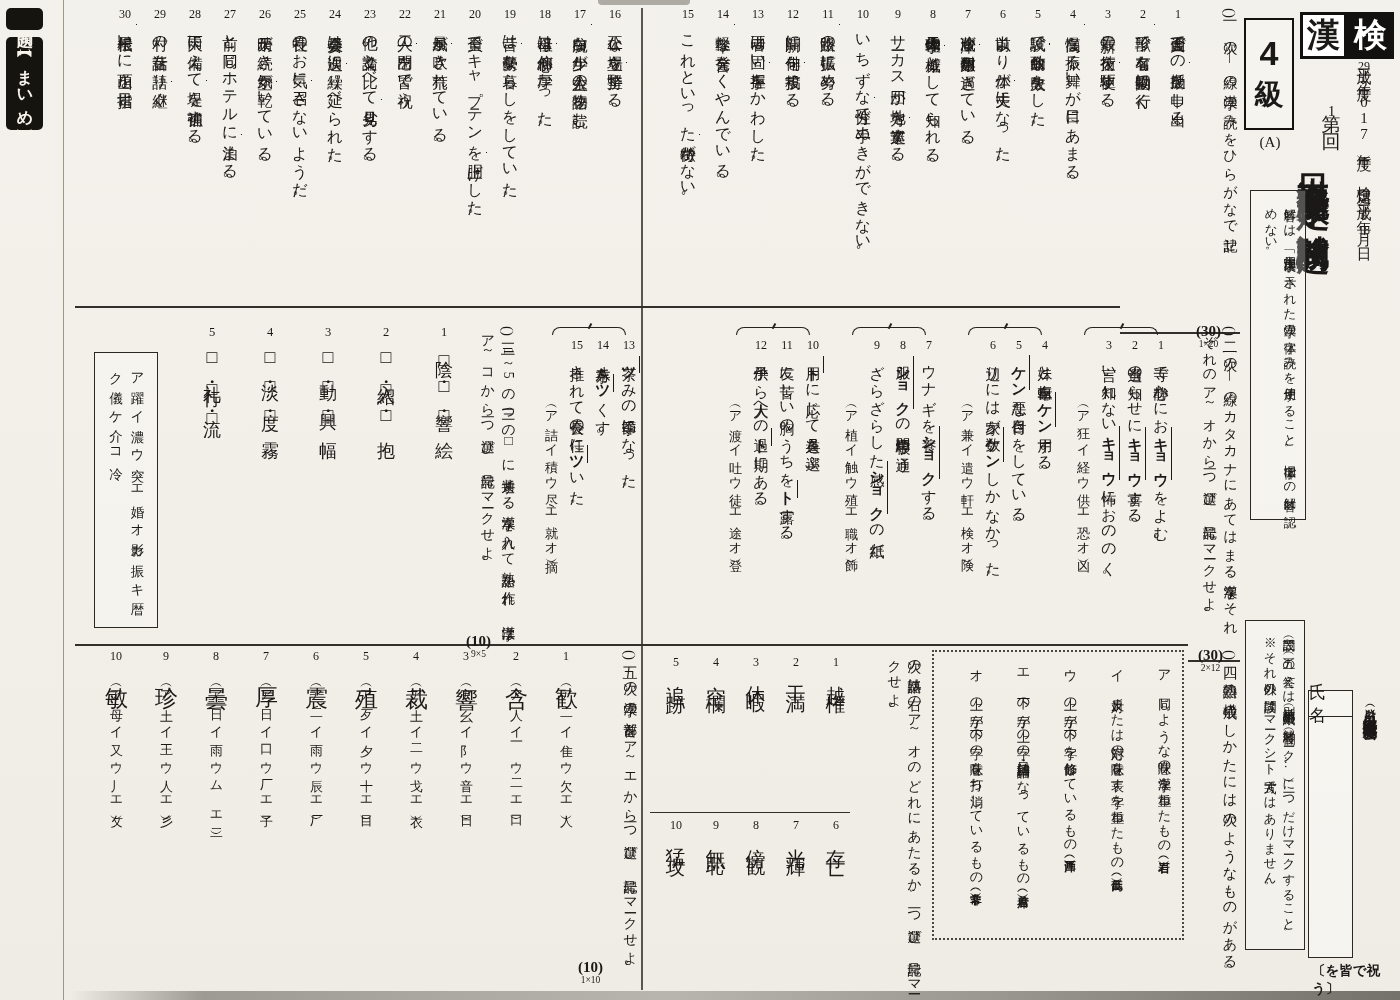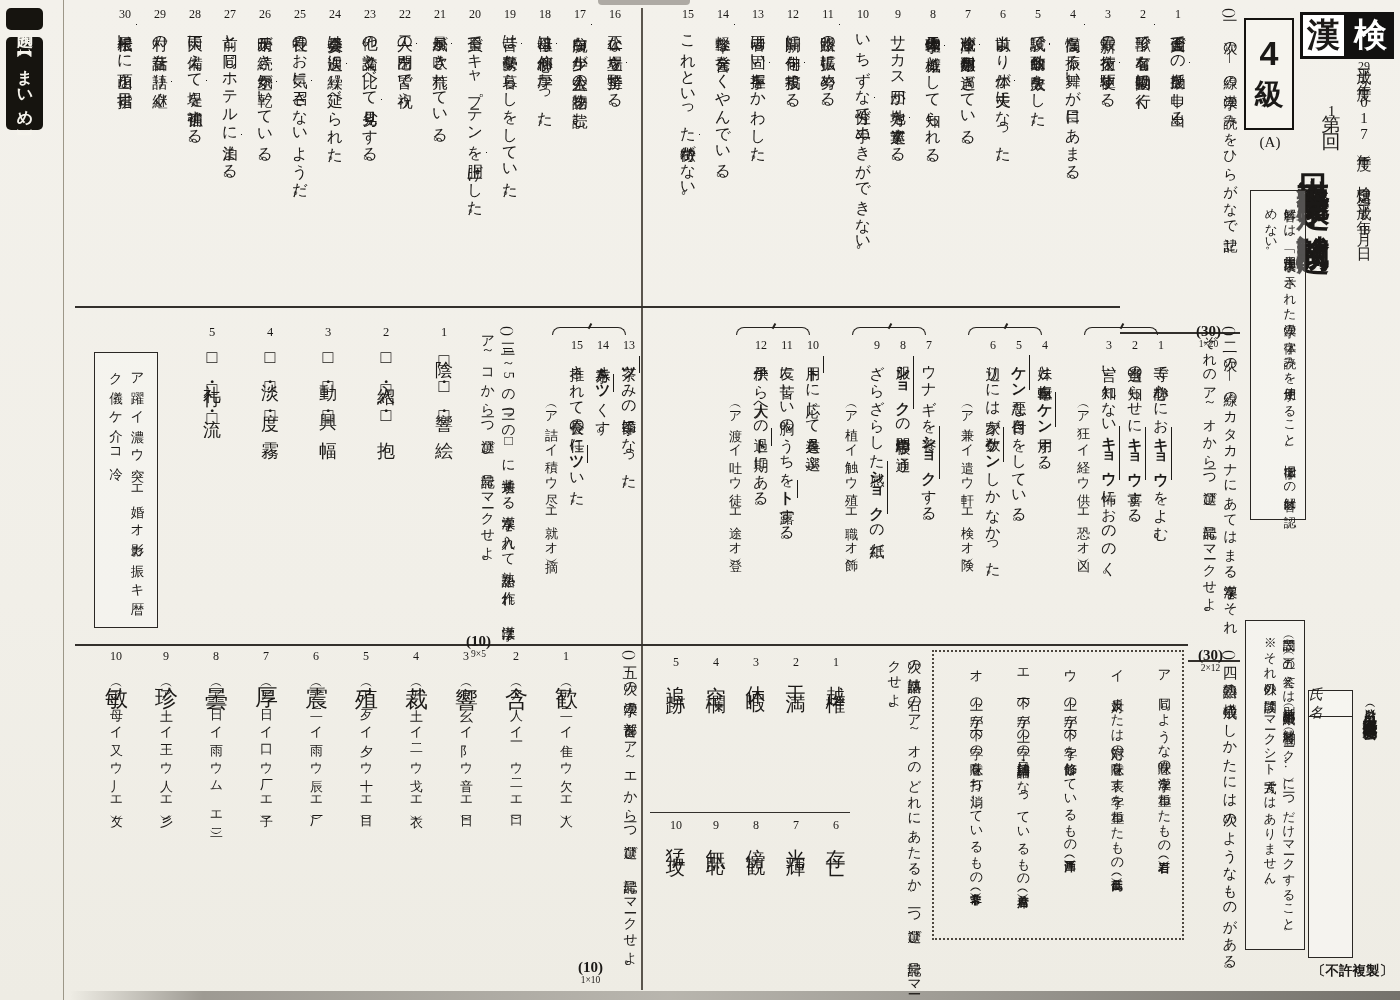--- a/index.html
+++ b/index.html
@@ -35,21 +35,21 @@
 .gkyu { font-size:29px; font-weight:bold; }
 .gsub { position:absolute; left:1252px; top:134px; width:36px; text-align:center; font-size:15px; }
 .eracol { position:absolute; left:1354px; top:56px; height:460px; font-size:15px; letter-spacing:2px; }
 .eragap { display:inline-block; height:26px; }
 .roundcol { position:absolute; left:1318px; top:100px; height:110px; font-size:19px; letter-spacing:3px; }
 .bigtitle { position:absolute; left:1290px; top:148px; height:480px; font-size:33px; font-weight:bold; letter-spacing:3px; }
 .nbox { position:absolute; border:1.8px solid #2a2724; padding:8px 6px; font-size:12.5px; line-height:1.5; letter-spacing:1px; background:rgba(255,255,255,.25); }
 .notice1 { left:1250px; top:190px; width:56px; height:330px; }
 .notice2 { left:1245px; top:620px; width:60px; height:330px; }
 .namebox { position:absolute; left:1308px; top:690px; width:45px; height:268px; border:1.8px solid #2a2724; background:rgba(255,255,255,.4); }
-.namebox .nlab { height:26px; border-bottom:1.5px solid #2a2724; display:flex; align-items:center; justify-content:center; font-size:14px; letter-spacing:4px;font-style:italic; }
+.namebox .nlab { height:26px; border-bottom:1.5px solid #2a2724; display:flex; align-items:center; justify-content:center; font-size:17px; letter-spacing:4px; }
 .orgcol { position:absolute; left:1360px; top:700px; height:290px; font-size:14.5px; font-weight:bold; letter-spacing:1px; }
 .orgsmall { font-size:10.5px; }
 .nocopy { position:absolute; left:1312px; top:962px; font-size:13.5px; font-weight:bold; }
 
 
 .score { position:absolute; writing-mode:horizontal-tb; text-align:center; line-height:1.05;margin-top:32px; }
 .score .pts { font-size:15px; font-weight:bold; display:block; }
 .score .per { font-size:9.5px; display:block; }
 
 
@@ -138,21 +138,21 @@
   <div class="bigtitle v">日本漢字能力検定　試験問題</div>
 
   <div class="nbox notice1 v">解答には、「常用漢字表」に示された漢字の字体、読みを使用すること。旧字体での解答は認めない。</div>
   <div class="nbox notice2 v">設問（二）～（五）の答えは別紙（答案用紙）の解答欄（マーク…）に一つだけマークすること。※それ以外の設問はマークシート方式ではありません。</div>
 
   <div class="namebox">
     <div class="nlab">氏　名</div>
     <div></div>
   </div>
   <div class="orgcol v"><span class="orgsmall">（公財）</span><span>日本漢字能力検定協会</span></div>
-  <div class="nocopy">〔不許複製〕</div>
+  <div class="nocopy">〔を皆で祝う〕</div>
 
   <div class="rule" style="left:75px; top:306px; width:1045px;"></div>
   <div class="rule" style="left:1120px; top:332px; width:120px;"></div>
   <div class="rule" style="left:75px; top:644px; width:1113px;"></div>
   <div class="rule" style="left:1188px; top:660px; width:52px;"></div>
 
   <div class="score" style="left:1196px; top:292px;">
       <span class="pts">(30)</span>
       <span class="per">1×20</span>
     </div>

